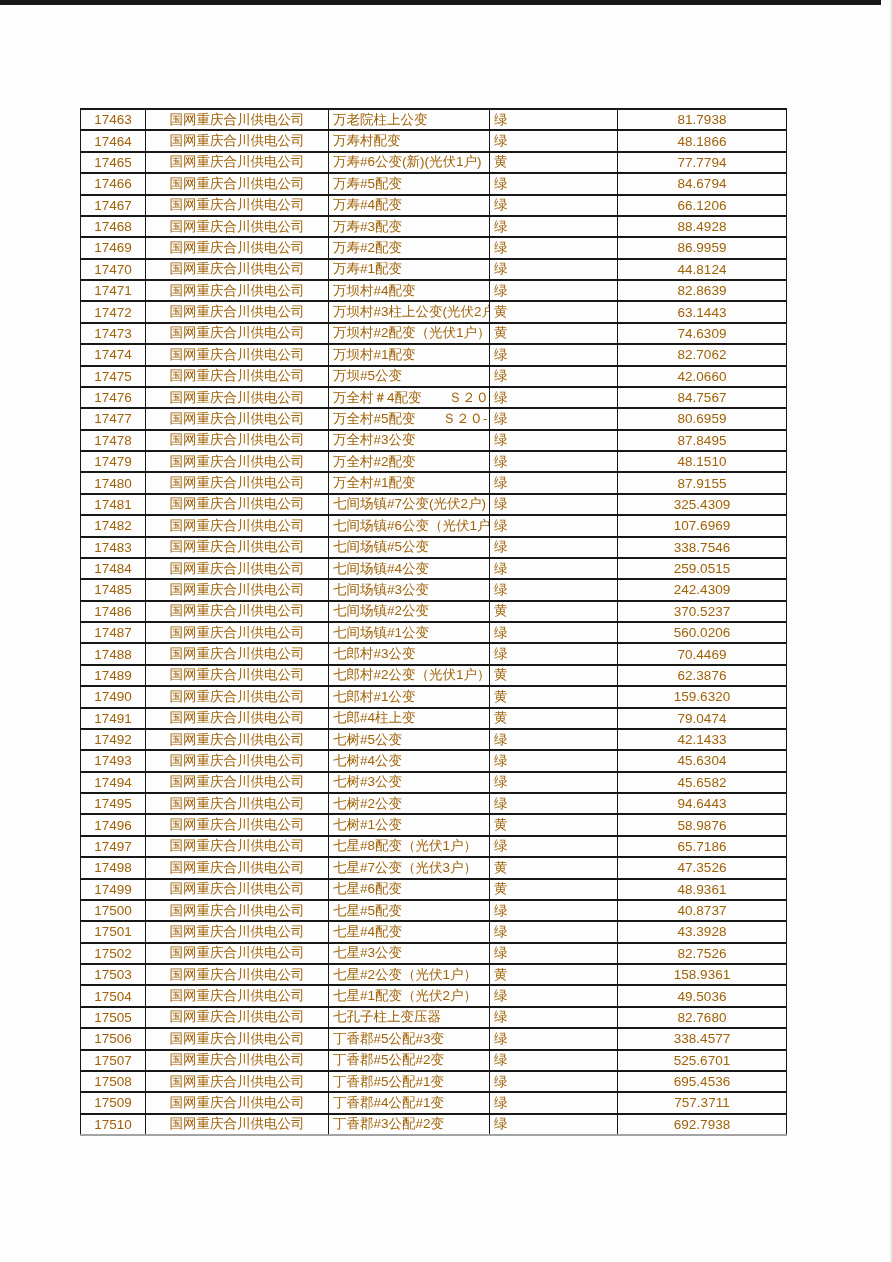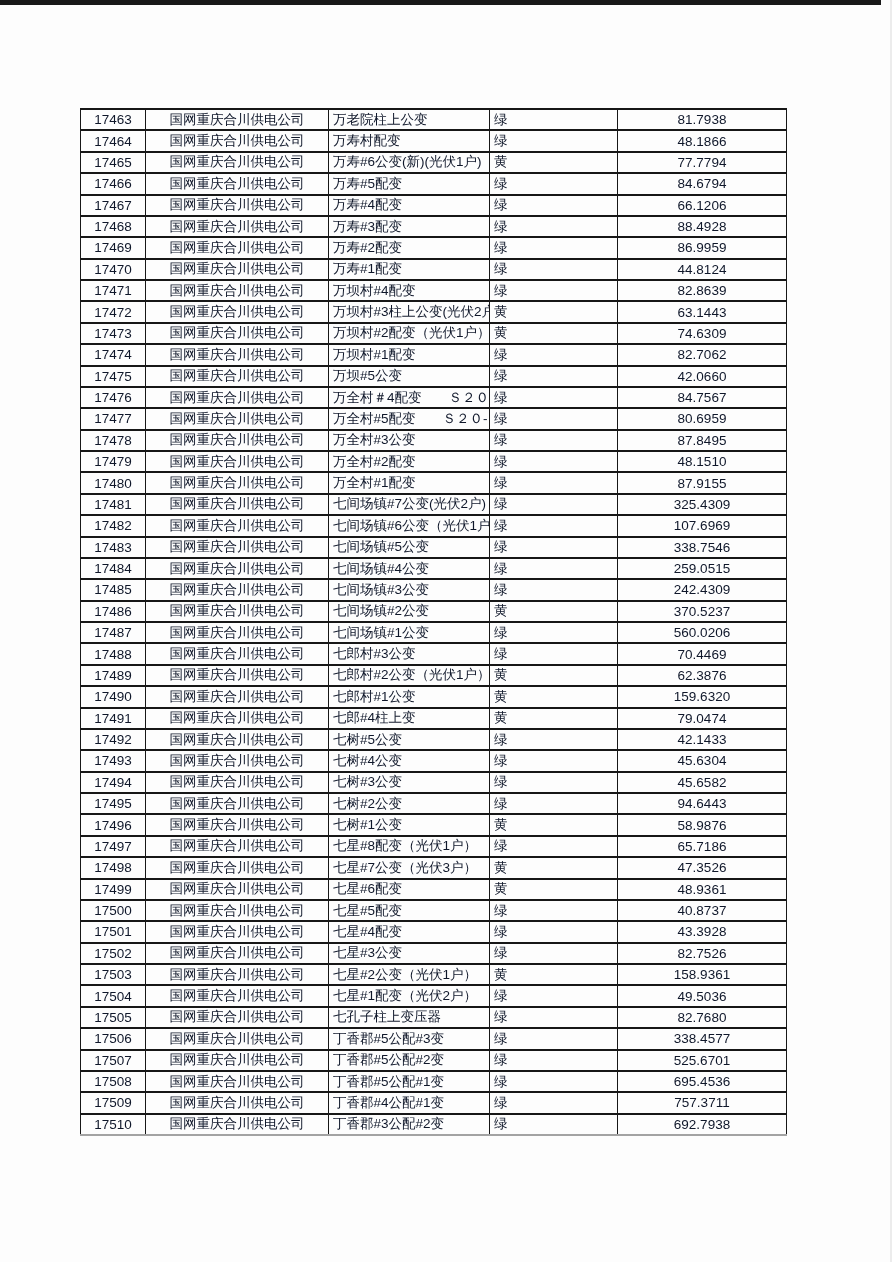--- a/index.html
+++ b/index.html
@@ -30,21 +30,21 @@
   }
   table.data-table{
     position:absolute;
     left:80px;
     top:108px;
     width:706px;
     height:1028px;
     border-collapse:collapse;
     table-layout:fixed;
     font-size:13.5px;
-    color:#0f172a;
+    color:#a16207;
   }
   table.data-table td{
     border-left:1px solid #171717;
     border-right:1px solid #171717;
     border-top:2px solid #171717;
     padding:0 4px;
     white-space:nowrap;
     overflow:hidden;
     vertical-align:middle;
   }

